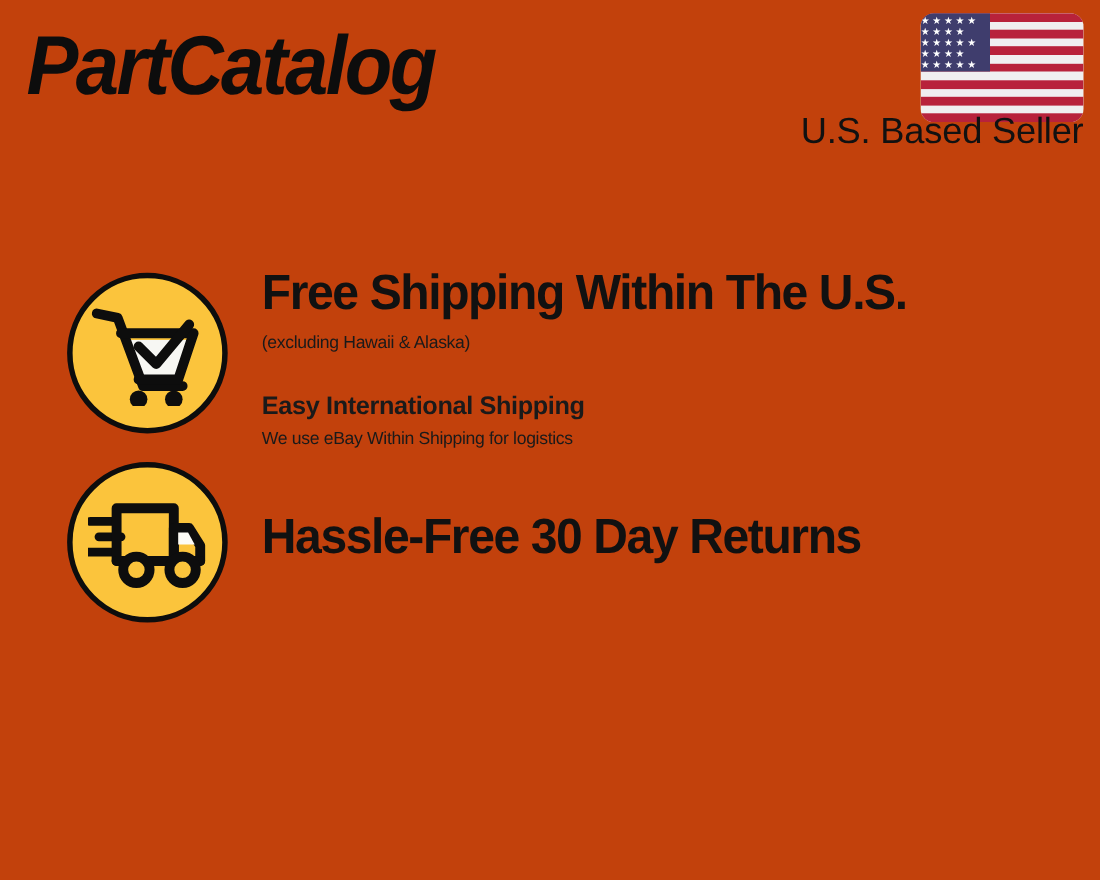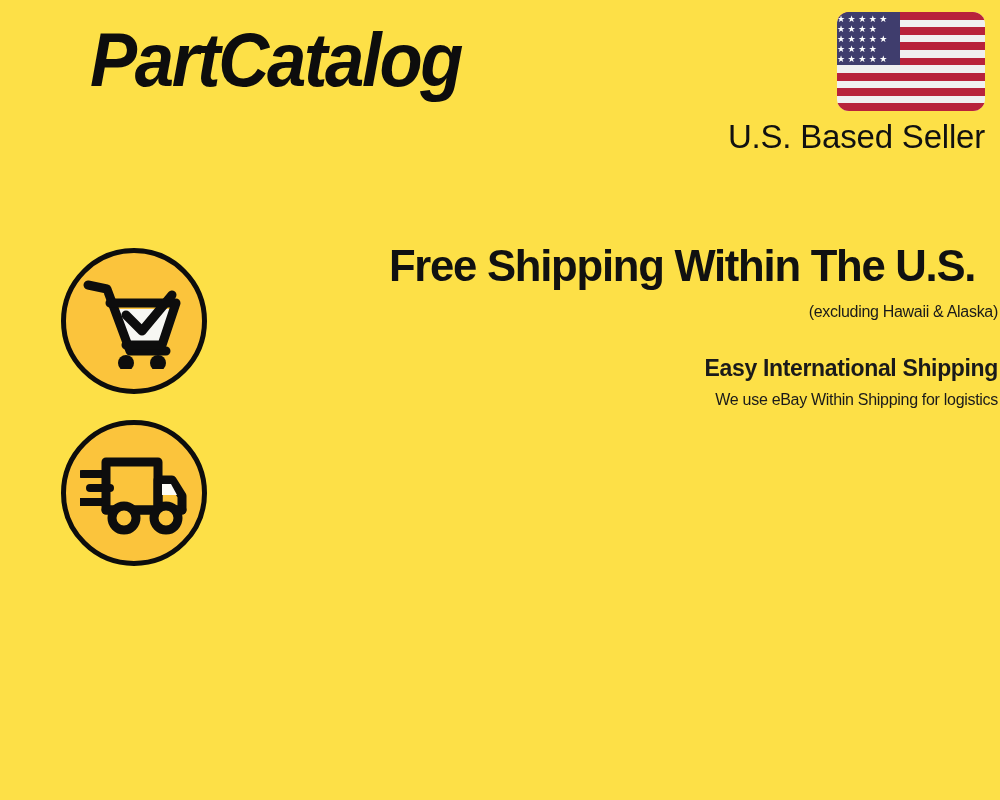--- a/index.html
+++ b/index.html
@@ -10,22 +10,21 @@
     background: #ffffff;
     font-family: "Liberation Sans", sans-serif;
     color: #111111;
     overflow: hidden;
   }
 
   .banner {
     position: relative;
     width: 1000px;
     height: 800px;
-    background: #fde047;
-    text-align: right;
+    background: #c2410c;
   }
 
   
   .header {
     position: absolute;
     top: 0; left: 0;
     width: 1000px;
     height: 175px;
   }
 
@@ -124,21 +123,21 @@
     display: flex;
     align-items: center;
     color: #ffffff;
     font-size: 9px;
     line-height: 9px;
   }
 
   .seller-label {
     position: absolute;
     right: 15px;
-    top: 118px;
+    top: 100px;
     font-family: "Liberation Sans", sans-serif;
     font-weight: 400;
     font-size: 33px;
     line-height: 38px;
     letter-spacing: -0.2px;
     color: #111111;
     white-space: nowrap;
   }
 
   
@@ -294,17 +293,20 @@
           <path d="M78 30 L92 30 L102 46 L102 60 L78 60 Z" fill="none" stroke="#0d0d0d" stroke-width="9" stroke-linejoin="round"></path>
 
           <polygon points="82,34 91,34 97,45 82,45" fill="#fdfcf6"></polygon>
 
           <path d="M26 60 L102 60" stroke="#0d0d0d" stroke-width="9" stroke-linecap="round"></path>
 
           <circle cx="44" cy="68" r="12" fill="#fbc43c" stroke="#0d0d0d" stroke-width="9"></circle>
           <circle cx="86" cy="68" r="12" fill="#fbc43c" stroke="#0d0d0d" stroke-width="9"></circle>
         </svg>
       </div>
+      <div class="benefit-text">
+        <div class="headline">Hassle-Free 30 Day Returns</div>
+      </div>
     </div>
 
 
   </div>
 </div>
 
 </body></html>

